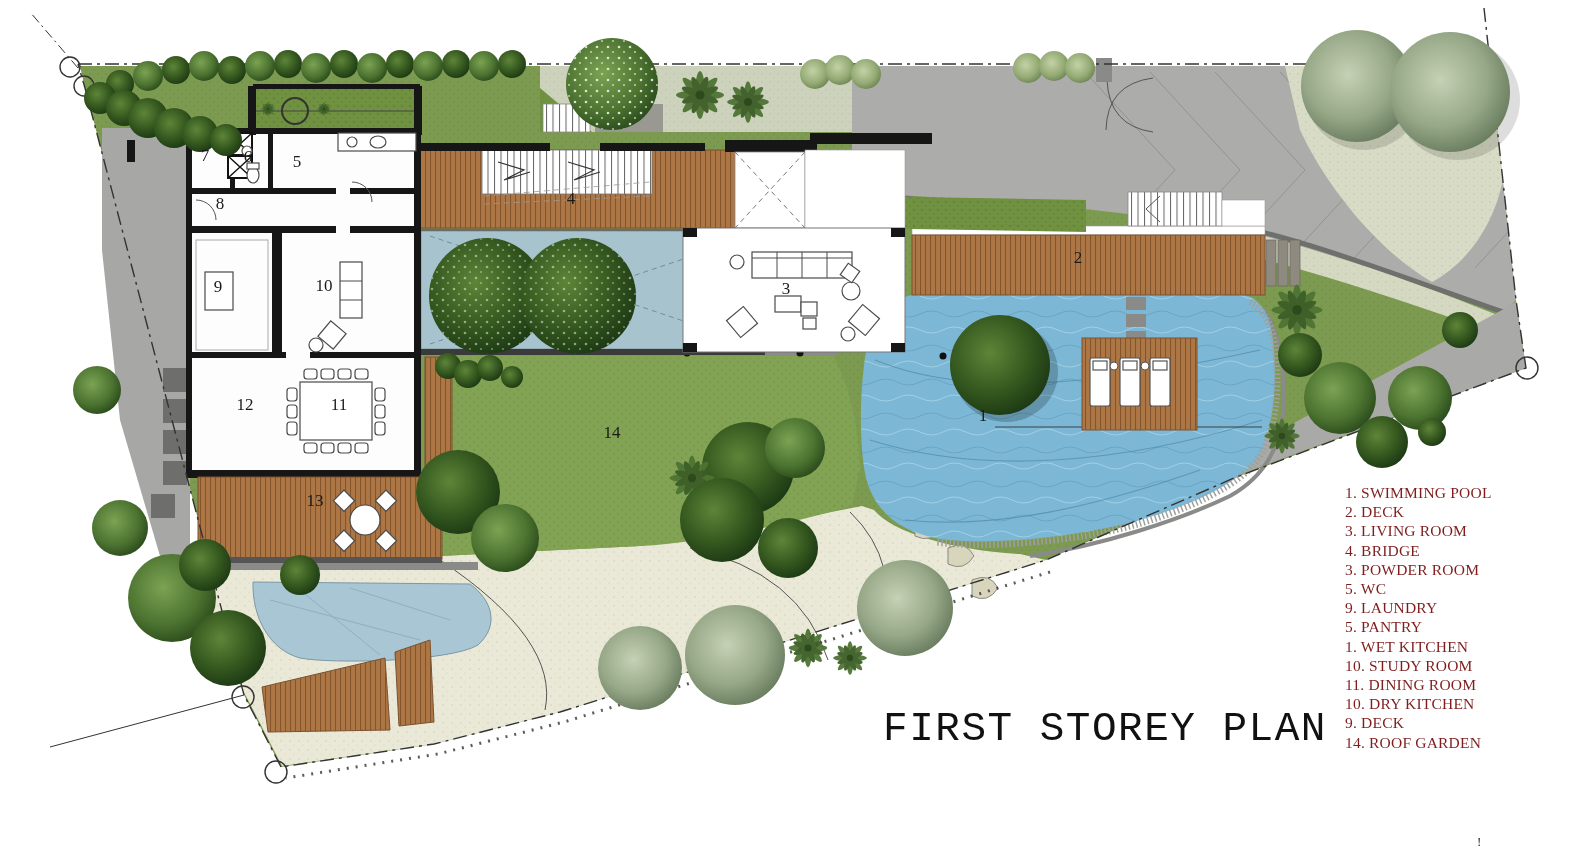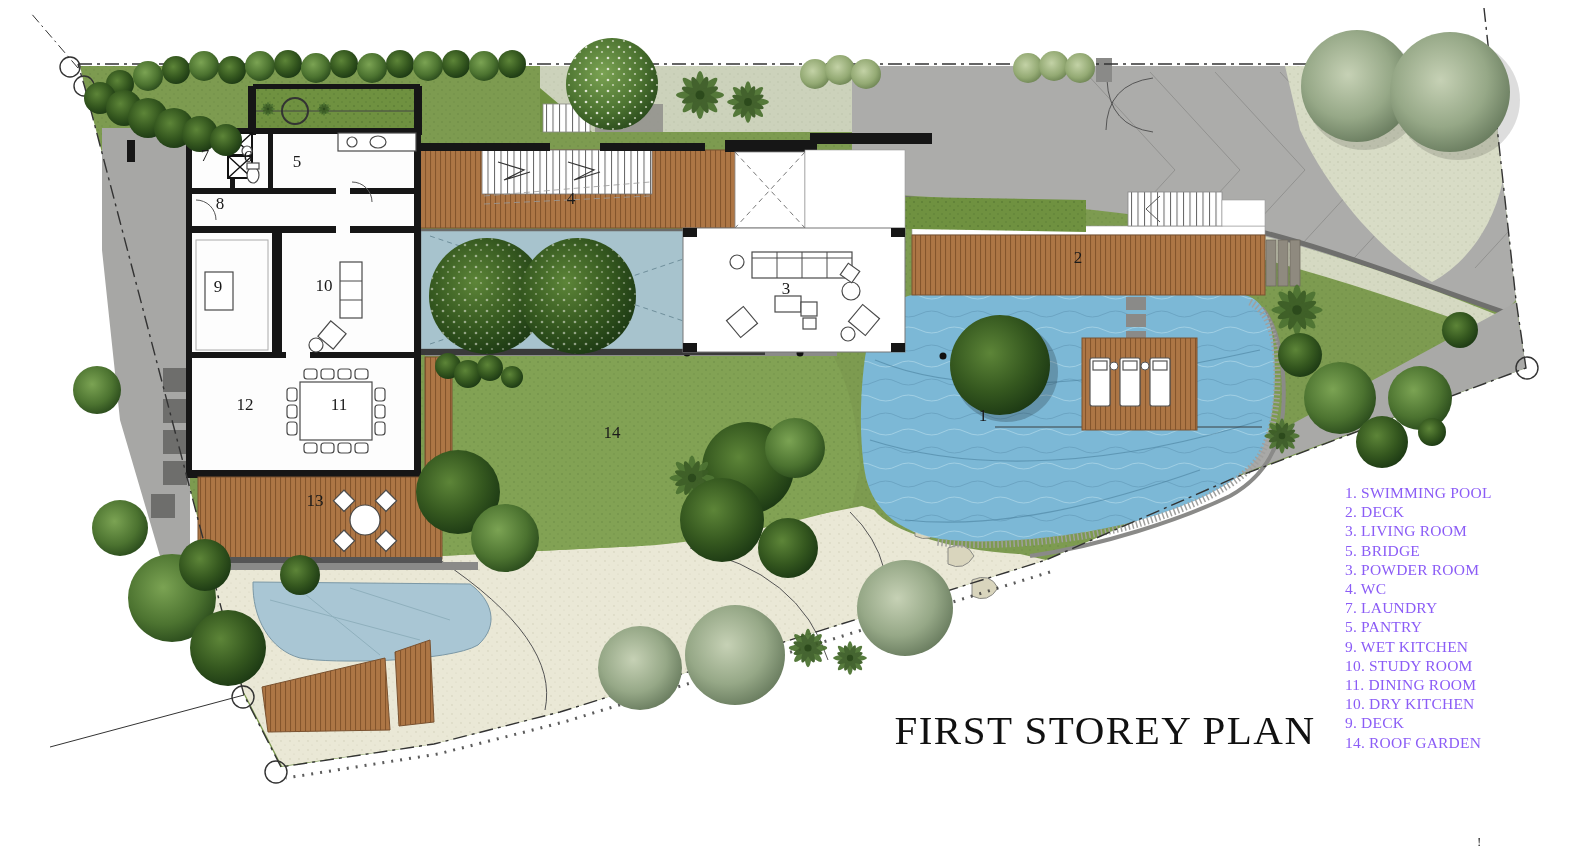--- a/index.html
+++ b/index.html
@@ -1,23 +1,23 @@
 <!DOCTYPE html>
 <html><head>
 <meta charset="utf-8">
 <style>
   html,body{margin:0;padding:0;background:#ffffff;}
   #canvas{position:relative;width:1582px;height:860px;background:#ffffff;overflow:hidden;
           font-family:"Liberation Serif", serif;}
   #plan-svg{position:absolute;left:0;top:0;}
   .plan-num{font-family:"Liberation Serif",serif;font-size:17px;fill:#1a1a1a;}
-  #legend{position:absolute;left:1345px;top:483px;width:220px;color:#8b5cf6;}
+  #legend{position:absolute;left:1345px;top:483px;width:220px;color:#7f1d1d;}
   .legend-item{font-size:15.5px;line-height:19.2px;white-space:nowrap;letter-spacing:.2px;}
   #title{position:absolute;left:830px;top:706px;width:550px;text-align:center;
-         font-size:41px;letter-spacing:1.5px;color:#111;}
+         font-size:41px;letter-spacing:1.5px;color:#111;font-family:Liberation Mono, monospace;}
   #stray{position:absolute;left:1477px;top:834px;font-size:13px;color:#222;}
   .tD{fill:url(#gDark);} .tM{fill:url(#gMed);} .tS{fill:url(#gSage);} .tL{fill:url(#gLight);}
   .wall{fill:#161616;}
   .furn{fill:#ffffff;stroke:#4a4a4a;stroke-width:1.2;}
   .thin{stroke:#555;stroke-width:1;fill:none;}
 </style>
 </head>
 <body>
 
 <div id="canvas">
@@ -480,26 +480,26 @@
         <text x="245" y="410" class="plan-num" text-anchor="middle">12</text>
         <text x="315" y="506" class="plan-num" text-anchor="middle">13</text>
         <text x="612" y="438" class="plan-num" text-anchor="middle">14</text>
       </g>
 </svg>
 
 <div id="legend">
       <div class="legend-item">1. SWIMMING POOL</div>
       <div class="legend-item">2. DECK</div>
       <div class="legend-item">3. LIVING ROOM</div>
-      <div class="legend-item">5. BRIDGE</div>
+      <div class="legend-item">4. BRIDGE</div>
       <div class="legend-item">3. POWDER ROOM</div>
-      <div class="legend-item">4. WC</div>
-      <div class="legend-item">7. LAUNDRY</div>
+      <div class="legend-item">5. WC</div>
+      <div class="legend-item">9. LAUNDRY</div>
       <div class="legend-item">5. PANTRY</div>
-      <div class="legend-item">9. WET KITCHEN</div>
+      <div class="legend-item">1. WET KITCHEN</div>
       <div class="legend-item">10. STUDY ROOM</div>
       <div class="legend-item">11. DINING ROOM</div>
       <div class="legend-item">10. DRY KITCHEN</div>
       <div class="legend-item">9. DECK</div>
       <div class="legend-item">14. ROOF GARDEN</div>
     </div>
 
 <div id="title">FIRST STOREY PLAN</div>
 
 <div id="stray">!</div>

